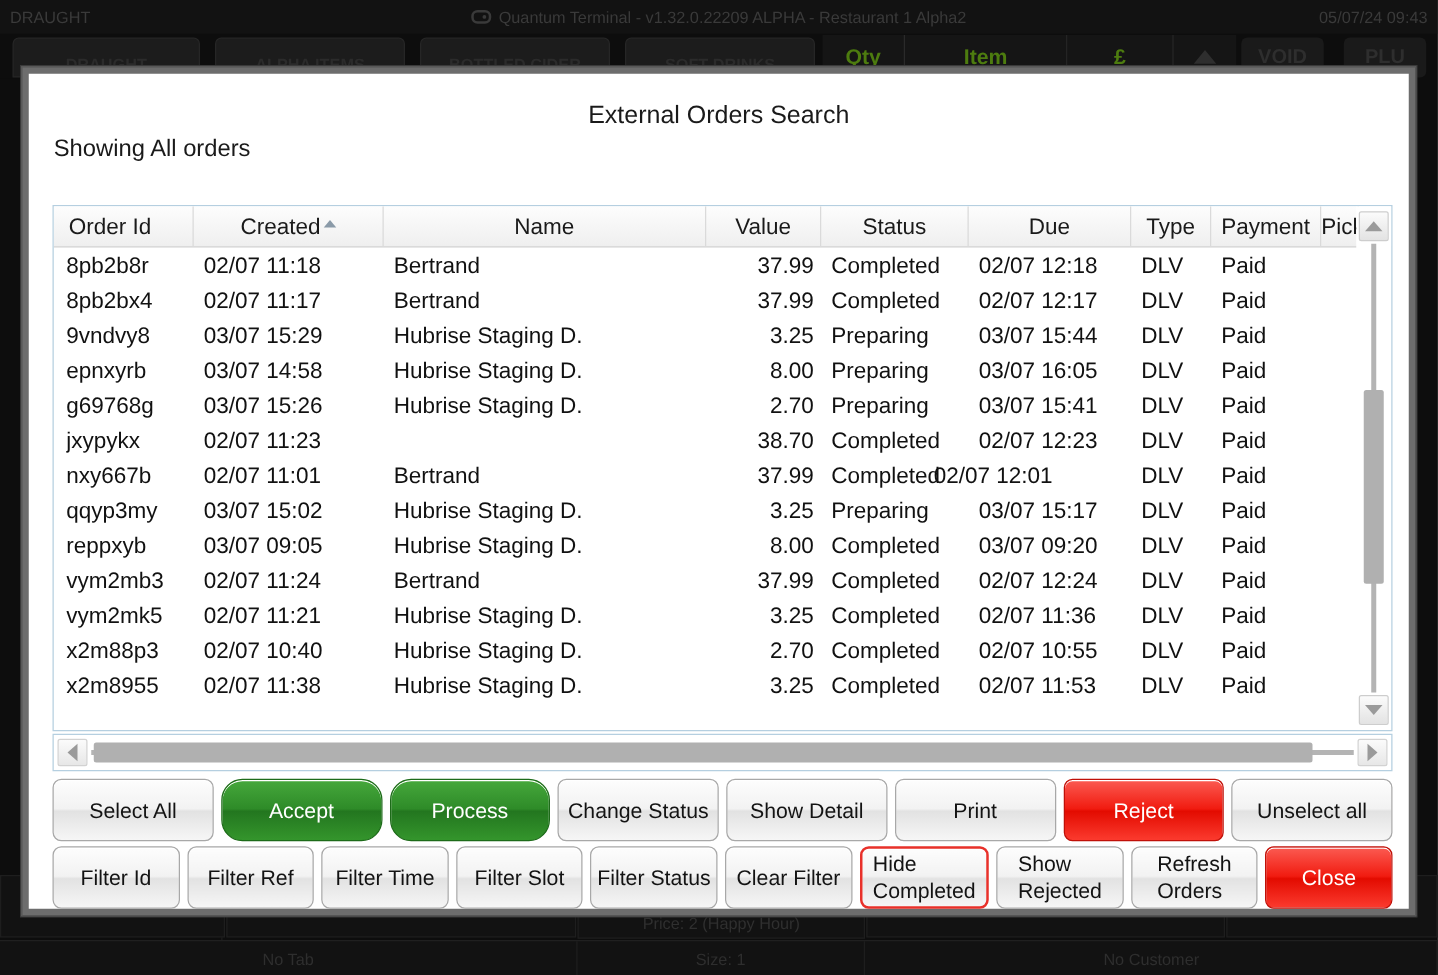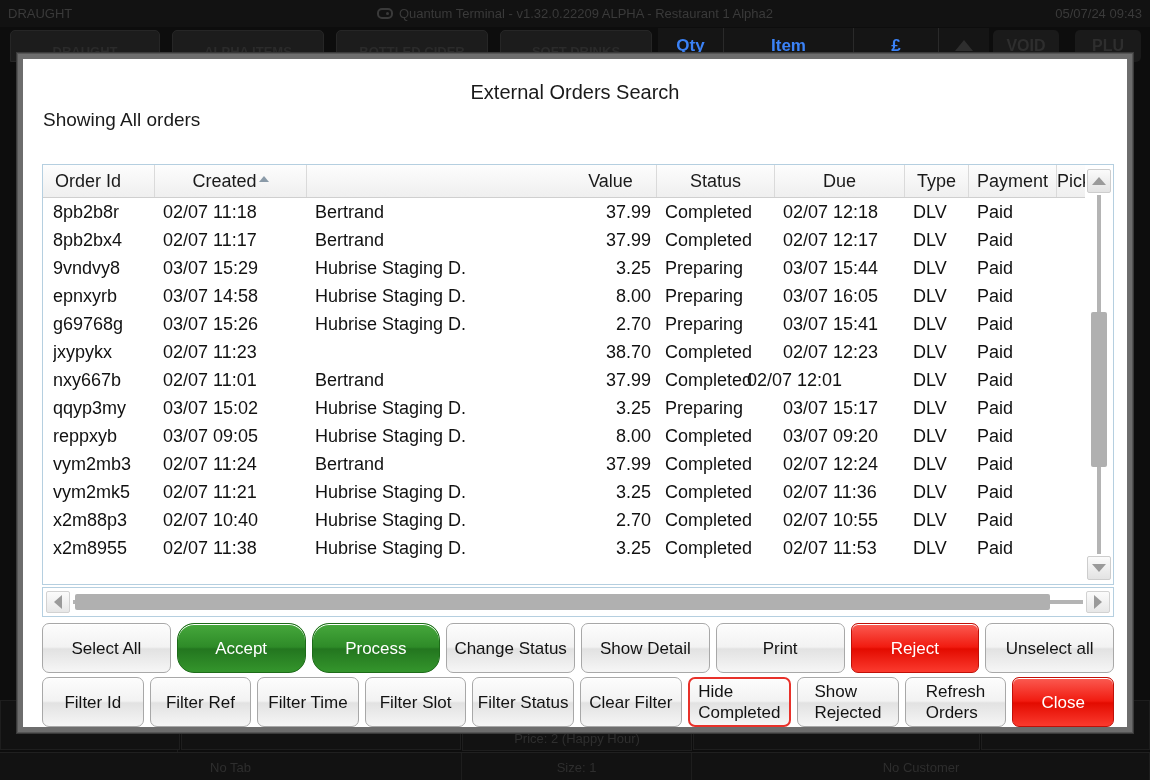--- a/index.html
+++ b/index.html
@@ -30,21 +30,21 @@
     width:3px; height:3px; border-radius:50%; background:#3a3a3a; }
 
   .pos-tabrow { position: absolute; left: 0; top: 28px; width: 1150px; height: 35px; }
   .pos-tab {
     position: absolute; top: 2px; height: 32px;
     background: #1c1c1c; border: 1px solid #262626; border-radius: 5px 5px 0 0;
     color: #2b2b2b; font-size: 13px; font-weight: bold;
     display: flex; align-items: flex-end; justify-content: center; padding-bottom: 2px;
   }
   .ord-header { position:absolute; top:28px; height:35px; background:#151515;
-     color:#3b82f6; font-size:17px; font-weight:bold;
+     color:#4d7c0f; font-size:17px; font-weight:bold;
      display:flex; align-items:center; justify-content:center;
      border-right:1px solid #2a2a2a; }
   .ord-arrow { position:absolute; top:28px; height:35px; background:#151515;
      display:flex; align-items:center; justify-content:center; }
   .ord-arrow i { width:0;height:0;border-left:9px solid transparent;
      border-right:9px solid transparent;border-bottom:11px solid #2e2e2e; display:block;}
   .pos-rbtn { position:absolute; top:30px; height:32px; border-radius:5px;
      background:#1a1a1a; color:#2e2e2e; font-size:16px; font-weight:bold;
      display:flex; align-items:center; justify-content:center; }
 
@@ -209,20 +209,21 @@
   <div class="dlg-frame">
     <div class="dlg">
 
       <div class="dlg-title">External Orders Search</div>
       <div class="dlg-sub">Showing All orders</div>
 
       <div class="grid-wrap">
         <div class="grid-head" id="grid-head">
             <div class="gh" style="left: 2px; width: 110px; text-align: left; padding-left: 10px;"><span>Order Id</span></div>
             <div class="gh" style="left: 112px; width: 152px; text-align: center;"><span>Created</span><span class="sortarrow"></span></div>
+            <div class="gh" style="left: 264px; width: 258px; text-align: center;"><span>Name</span></div>
             <div class="gh" style="left: 522px; width: 92px; text-align: center;"><span>Value</span></div>
             <div class="gh" style="left: 614px; width: 118px; text-align: center;"><span>Status</span></div>
             <div class="gh" style="left: 732px; width: 130px; text-align: center;"><span>Due</span></div>
             <div class="gh" style="left: 862px; width: 64px; text-align: center;"><span>Type</span></div>
             <div class="gh" style="left: 926px; width: 88px; text-align: center;"><span>Payment</span></div>
             <div class="gh" style="left: 1014px; width: 30px; text-align: center;"><span>Pickup</span></div>
           </div>
         <div class="grid-body" id="grid-body">
             <div class="grow" style="top: 0px;">
               <div class="gc l" style="left: 10px; width: 102px;">8pb2b8r</div>

